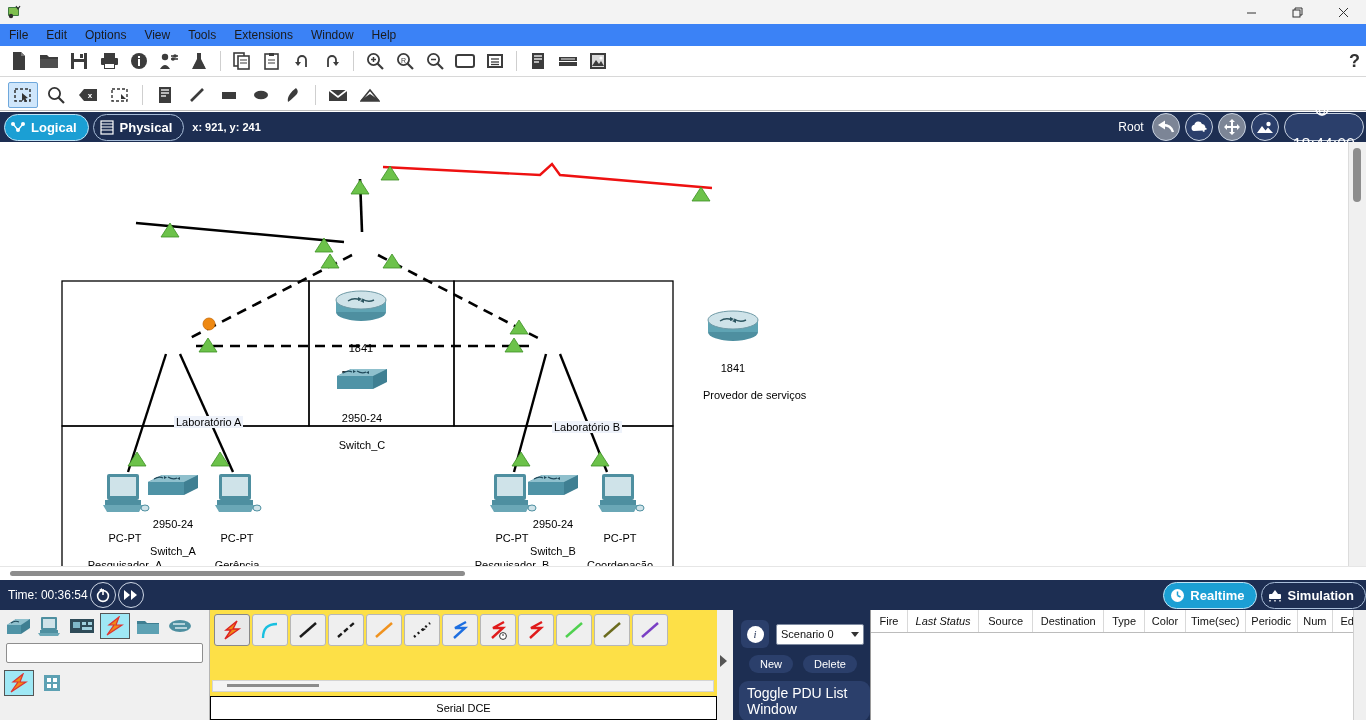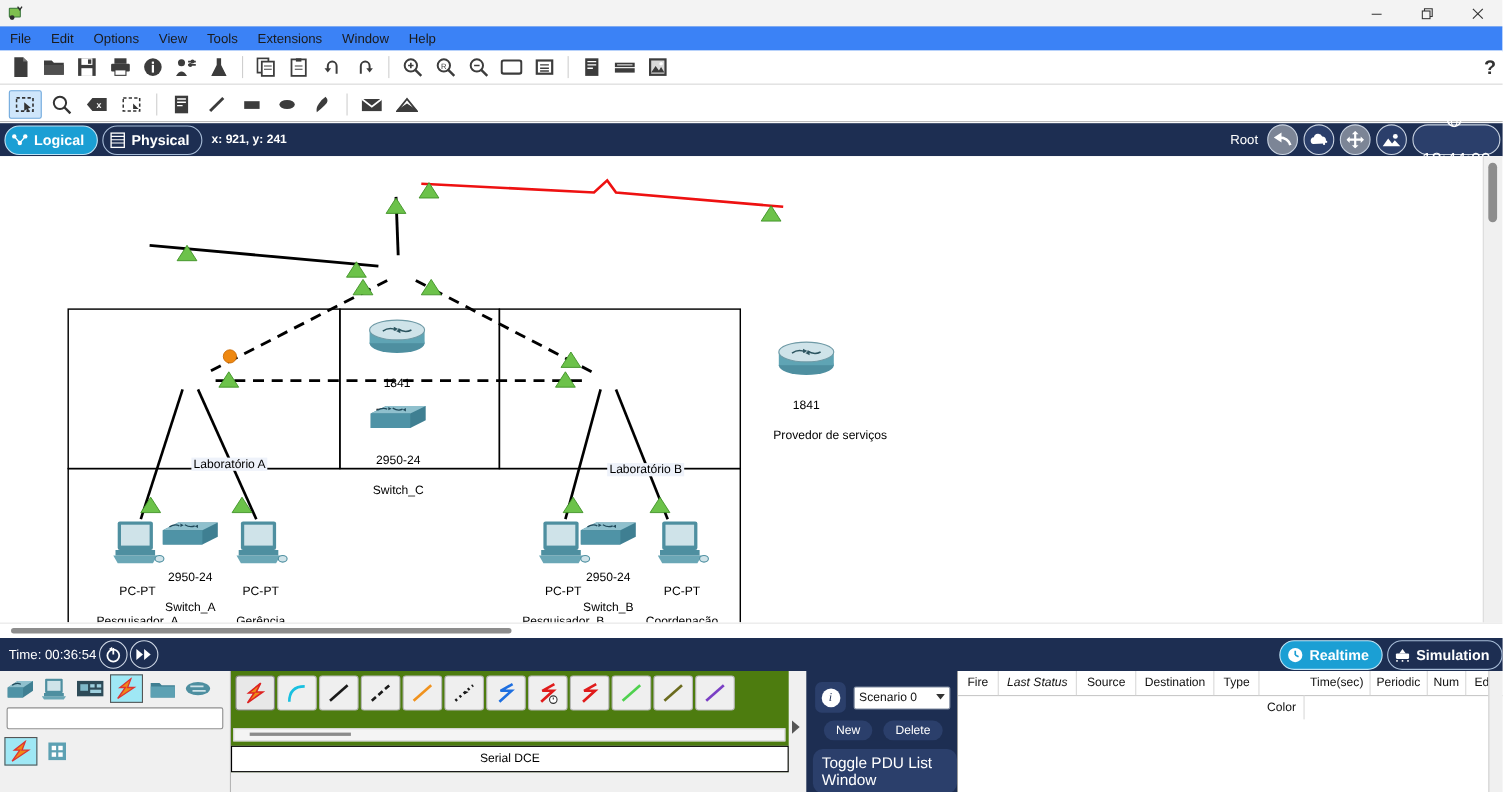--- a/index.html
+++ b/index.html
@@ -139,21 +139,21 @@
   .devicon {
     width: 28px; height: 24px; display: flex; align-items: center; justify-content: center;
   }
   .devicon.sel { background: #9fe8f5; border: 1px solid #555; }
   .devsearch {
     margin: 4px 6px; height: 18px; background: #fff;
     border: 1px solid #8e8e8e; border-radius: 2px;
   }
 
   .connpanel {
-    position: absolute; left: 210px; top: 0; width: 507px; height: 92px; background: #4d7c0f;
+    position: absolute; left: 210px; top: 0; width: 507px; height: 110px; background: #fde047;
   }
   .connrow { display: flex; padding: 4px 4px 0 4px; gap: 2px; flex-wrap: nowrap; }
   .connicon {
     width: 34px; height: 30px; border: 1px solid #b7b7b7; border-radius: 3px;
     background: #efefef; display: flex; align-items: center; justify-content: center;
   }
   .connicon.sel { background: #e8e8e8; border-color: #888; }
   .conn-hscroll {
     position: absolute; left: 2px; bottom: 28px; width: 500px; height: 10px;
     background: #f4f4f4; border: 1px solid #d4d4d4;
@@ -935,21 +935,21 @@
       <div class="toggle-pdu">Toggle PDU List Window</div>
     </div>
 
     <div class="pdupanel">
       <div class="pdu-head">
         <div class="pdu-th" style="width:38px;">Fire</div>
         <div class="pdu-th" style="width:74px;font-style:italic;">Last Status</div>
         <div class="pdu-th" style="width:56px;">Source</div>
         <div class="pdu-th" style="width:74px;">Destination</div>
         <div class="pdu-th" style="width:42px;">Type</div>
-        <div class="pdu-th" style="width:42px;margin-top:22px;">Color</div>
+        <div class="pdu-th" style="width:42px;">Color</div>
         <div class="pdu-th" style="width:62px;">Time(sec)</div>
         <div class="pdu-th" style="width:54px;">Periodic</div>
         <div class="pdu-th" style="width:36px;">Num</div>
         <div class="pdu-th" style="width:36px;border-right:none;">Edit</div>
       </div>
       <div class="pdu-body"></div>
       <div class="pdu-vscroll"></div>
     </div>
   </div>
 

